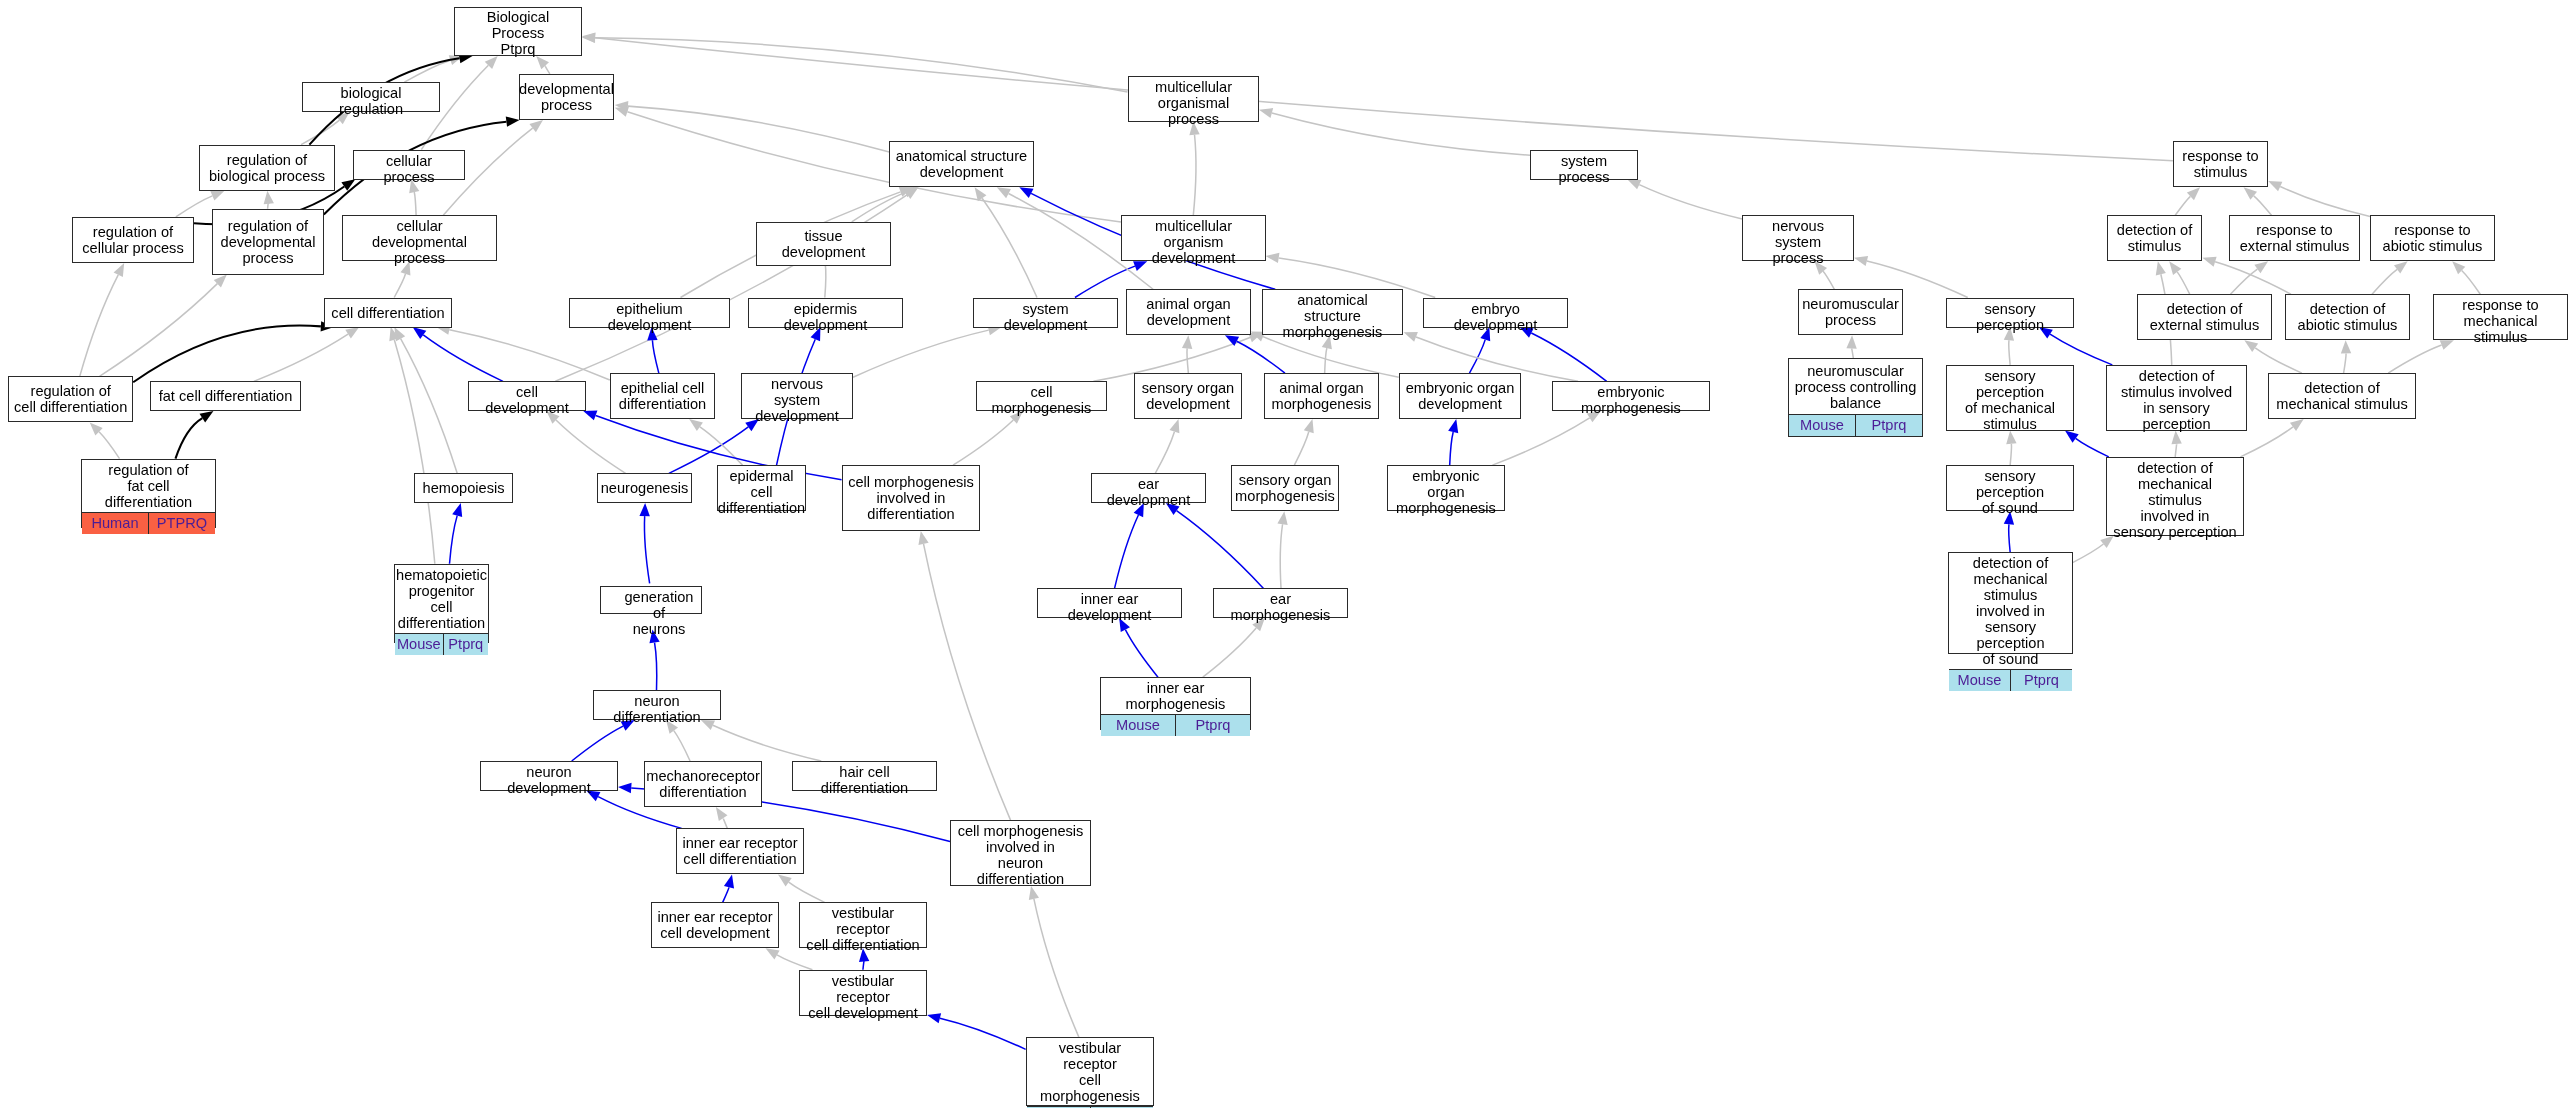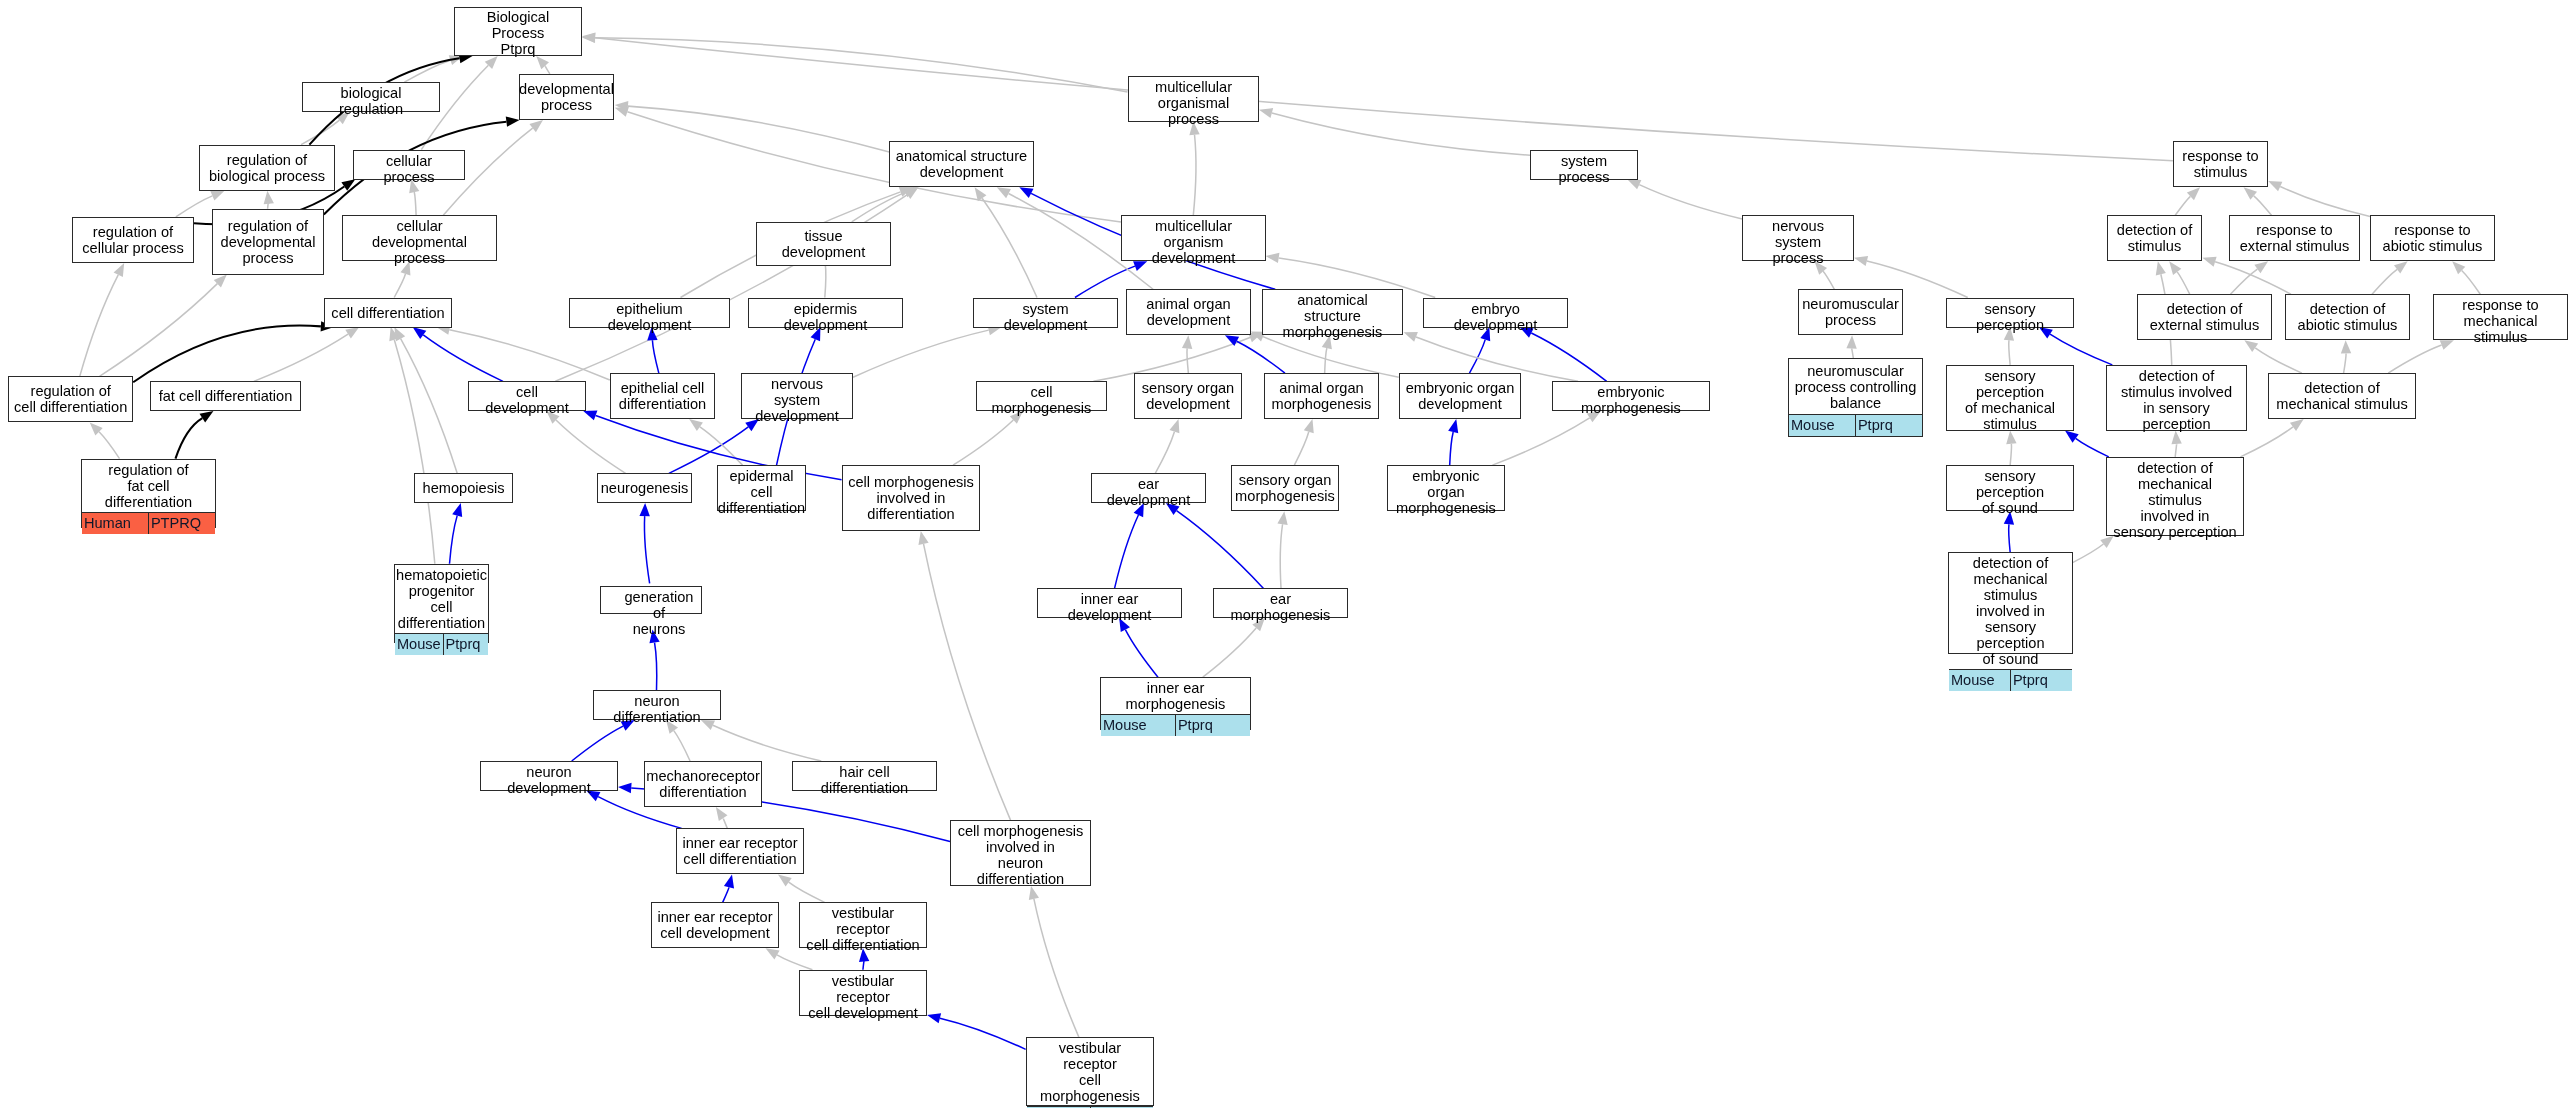--- a/index.html
+++ b/index.html
@@ -4,21 +4,21 @@
 <style>
   html,body{margin:0;padding:0;background:#ffffff;}
   body{font-family:"Liberation Sans", sans-serif;}
   #stage{position:relative;width:2576px;height:1108px;background:#fff;overflow:hidden;}
   svg.edges{position:absolute;left:0;top:0;width:2576px;height:1108px;pointer-events:none;}
   .node{position:absolute;box-sizing:border-box;border:1.5px solid #2a2a2a;background:#ffffff;
         display:flex;flex-direction:column;align-items:stretch;justify-content:flex-start;}
   .node .lbl{flex:1;display:flex;align-items:center;justify-content:center;text-align:center;
              font-size:14.6px;line-height:16px;color:#000;padding:1.9px 4.7px;white-space:pre-line;}
   .node .ann{display:flex;border-top:1.5px solid #2a2a2a;}
-  .node .ann .cell{flex:1;font-size:14.6px;line-height:19px;padding:0.9px 1.9px;color:#0f172a;}
+  .node .ann .cell{flex:1;text-align:center;font-size:14.6px;line-height:19px;padding:0.9px 1.9px;color:#4c1d95;}
   .node .ann .cell+.cell{border-left:1.5px solid #2a2a2a;}
   .ann.mouse .cell{background:#ace0ec;}
   .ann.human .cell{background:#fa6043;}
   .node.root .lbl{white-space:pre-line;}
 </style>
 </head>
 <body>
 
 <div id="stage">
   <svg class="edges" id="edgelayer" viewBox="0 0 2727 1173">

